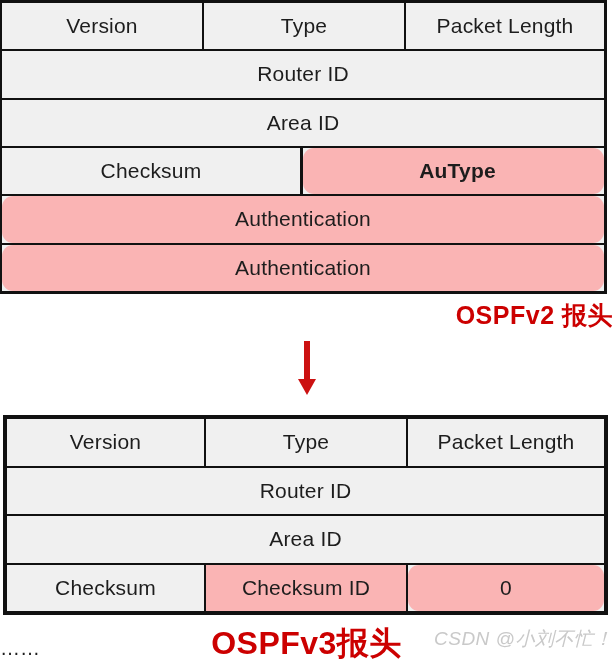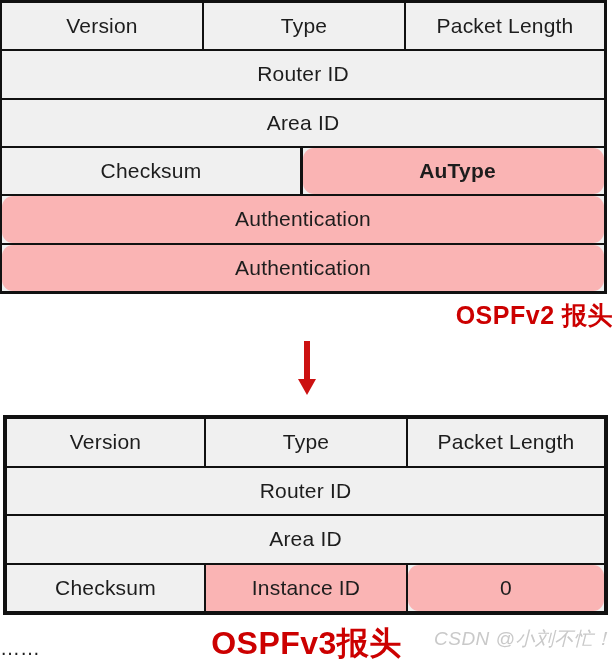--- a/index.html
+++ b/index.html
@@ -190,21 +190,21 @@
   <div class="packet-row">
     <div class="packet-cell" style="flex:1 1 auto;">Router ID</div>
   </div>
 
   <div class="packet-row">
     <div class="packet-cell" style="flex:1 1 auto;">Area ID</div>
   </div>
 
   <div class="packet-row">
     <div class="packet-cell" style="width:199px;">Checksum</div>
-    <div class="packet-cell pink" style="width:202px;">Instance ID</div>
+    <div class="packet-cell pink" style="width:202px;">Checksum ID</div>
     <div class="packet-cell pink" style="flex:1 1 auto;">0</div>
   </div>
 
 </div>
 
 <div class="flow-label" id="ospfv3-caption">OSPFv3报头</div>
 
 <div id="csdn-watermark">CSDN @小刘不忙！</div>
 
 <div id="cropped-text-sliver">

